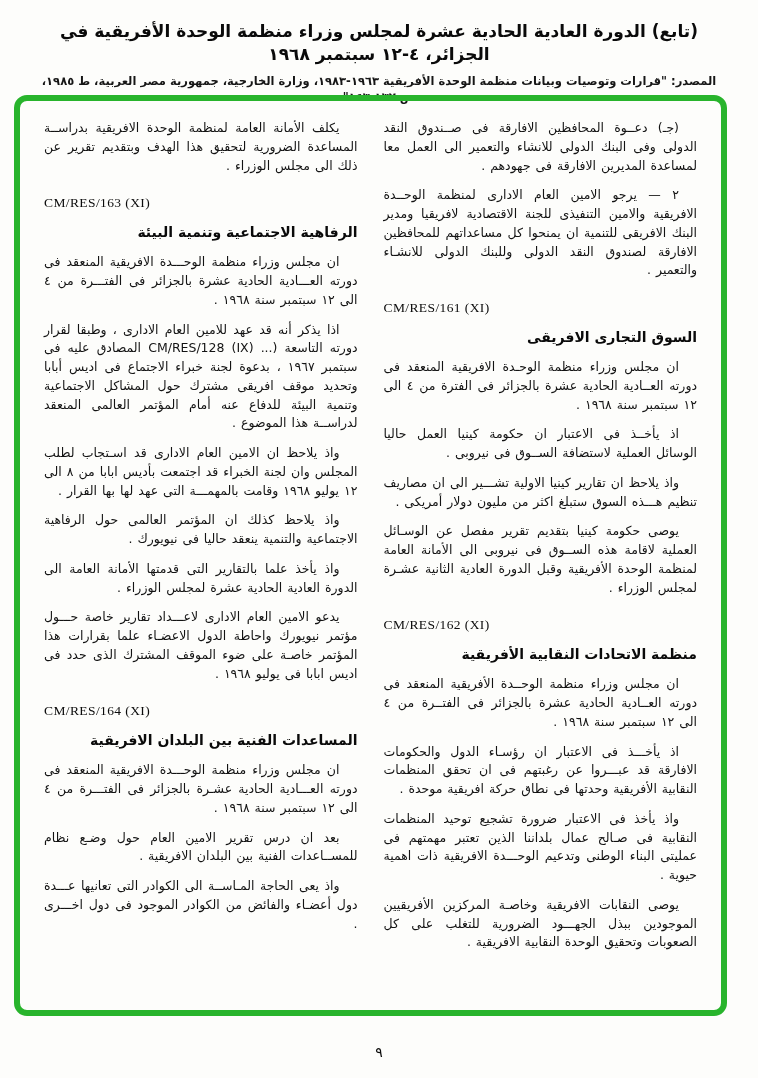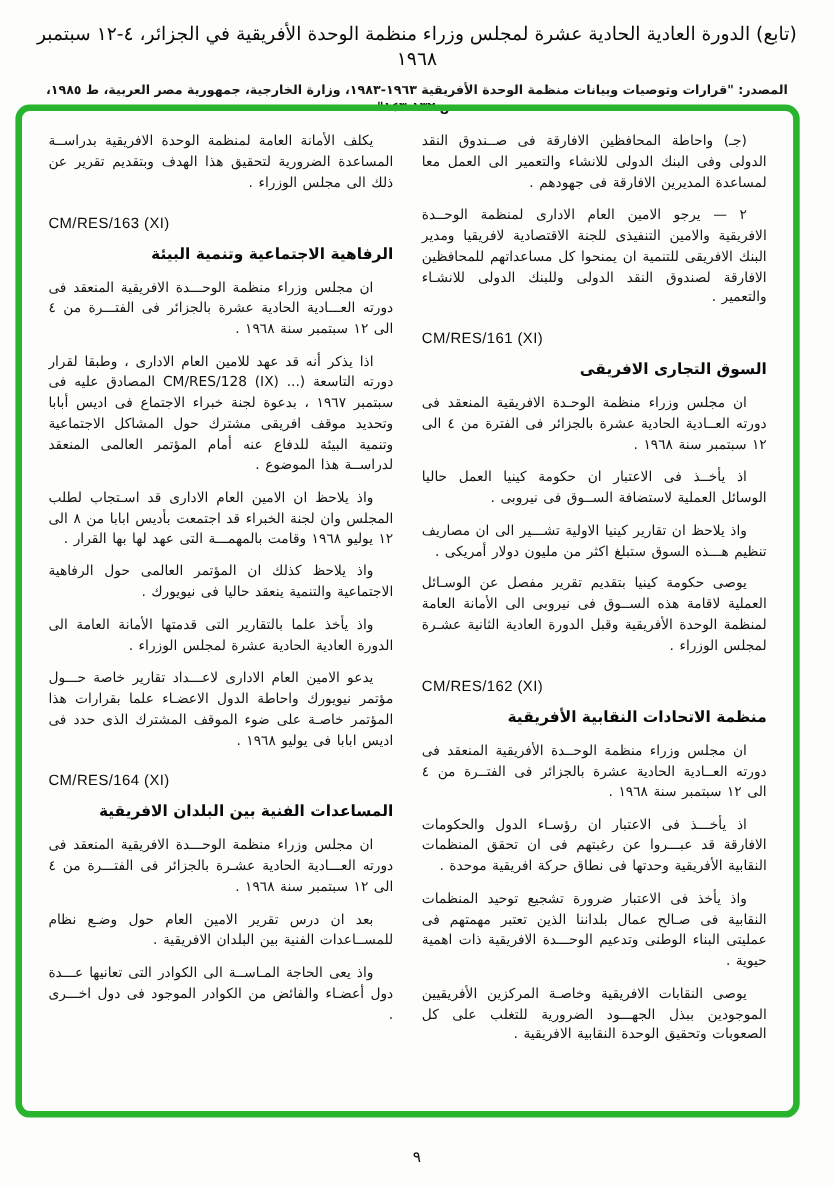--- a/index.html
+++ b/index.html
@@ -7,21 +7,21 @@
     width:758px;height:1078px;position:relative;
     background:#fdfdfb;color:#111;
     font-family:"DejaVu Sans","Liberation Sans",sans-serif;
     overflow:hidden;
   }
   .doc-header{
     position:absolute;top:20px;left:0;right:0;
     text-align:center;direction:rtl;
   }
   .doc-title{
-    font-size:17px;font-weight:normal;color:#0a0a0a;
+    font-size:17px;font-weight:bold;color:#0a0a0a;
     padding:0 30px;line-height:1.35;
   }
   .doc-source{
     font-size:11.5px;font-weight:bold;color:#161616;
     margin-top:7px;padding:0 34px;line-height:1.4;
   }
   .green-box{
     position:absolute;left:14px;top:95px;width:713px;height:921px;
     border:6px solid #28b42c;border-radius:13px;
     box-sizing:border-box;background:transparent;overflow:hidden;
@@ -32,21 +32,21 @@
   }
   .columns{display:flex;gap:26px;height:100%;}
   .column{flex:1 1 0;min-width:0;}
   .para{
     font-size:12.5px;line-height:1.5;margin:0 0 11px 0;
     text-align:justify;text-indent:18px;color:#131313;
     word-spacing:1px;
   }
   .rescode{
     direction:ltr;text-align:left;
-    font-family:Liberation Sans, sans-serif;
+    font-family:Liberation Serif, serif;
     font-size:13.5px;letter-spacing:0.4px;color:#0c0c0c;
     margin:20px 0 13px 0;
   }
   .colheading{
     font-size:14px;font-weight:bold;
     margin:0 0 13px 0;color:#0a0a0a;
   }
   .page-number{
     position:absolute;bottom:18px;left:0;right:0;
     text-align:center;font-size:14px;color:#0a0a0a;
@@ -58,21 +58,21 @@
 <div class="doc-header">
   <div class="doc-title">(تابع) الدورة العادية الحادية عشرة لمجلس وزراء منظمة الوحدة الأفريقية في الجزائر، ٤-١٢ سبتمبر ١٩٦٨</div>
   <div class="doc-source">المصدر: "قرارات وتوصيات وبيانات منظمة الوحدة الأفريقية ١٩٦٣-١٩٨٣، وزارة الخارجية، جمهورية مصر العربية، ط ١٩٨٥، ص ١٣٢-١٤٣"</div>
 </div>
 
 <div class="green-box">
   <div class="page-content">
     <div class="columns">
 
       <div class="column">
-        <p class="para">(جـ) واحاطة المحافظين الافارقة فى صــندوق النقد الدولى وفى البنك الدولى للانشاء والتعمير الى العمل معا لمساعدة المديرين الافارقة فى جهودهم .</p>
+        <p class="para">(جـ) دعــوة المحافظين الافارقة فى صــندوق النقد الدولى وفى البنك الدولى للانشاء والتعمير الى العمل معا لمساعدة المديرين الافارقة فى جهودهم .</p>
         <p class="para">٢ — يرجو الامين العام الادارى لمنظمة الوحــدة الافريقية والامين التنفيذى للجنة الاقتصادية لافريقيا ومدير البنك الافريقى للتنمية ان يمنحوا كل مساعداتهم للمحافظين الافارقة لصندوق النقد الدولى وللبنك الدولى للانشـاء والتعمير .</p>
         <div class="rescode">CM/RES/161 (XI)</div>
         <div class="colheading">السوق التجارى الافريقى</div>
         <p class="para">ان مجلس وزراء منظمة الوحـدة الافريقية المنعقد فى دورته العــادية الحادية عشرة بالجزائر فى الفترة من ٤ الى ١٢ سبتمبر سنة ١٩٦٨ .</p>
         <p class="para">اذ يأخــذ فى الاعتبار ان حكومة كينيا العمل حاليا الوسائل العملية لاستضافة الســوق فى نيروبى .</p>
         <p class="para">واذ يلاحظ ان تقارير كينيا الاولية تشـــير الى ان مصاريف تنظيم هـــذه السوق ستبلغ اكثر من مليون دولار أمريكى .</p>
         <p class="para">يوصى حكومة كينيا بتقديم تقرير مفصل عن الوسـائل العملية لاقامة هذه الســوق فى نيروبى الى الأمانة العامة لمنظمة الوحدة الأفريقية وقبل الدورة العادية الثانية عشـرة لمجلس الوزراء .</p>
         <div class="rescode">CM/RES/162 (XI)</div>
         <div class="colheading">منظمة الاتحادات النقابية الأفريقية</div>
         <p class="para">ان مجلس وزراء منظمة الوحــدة الأفريقية المنعقد فى دورته العــادية الحادية عشرة بالجزائر فى الفتــرة من ٤ الى ١٢ سبتمبر سنة ١٩٦٨ .</p>

